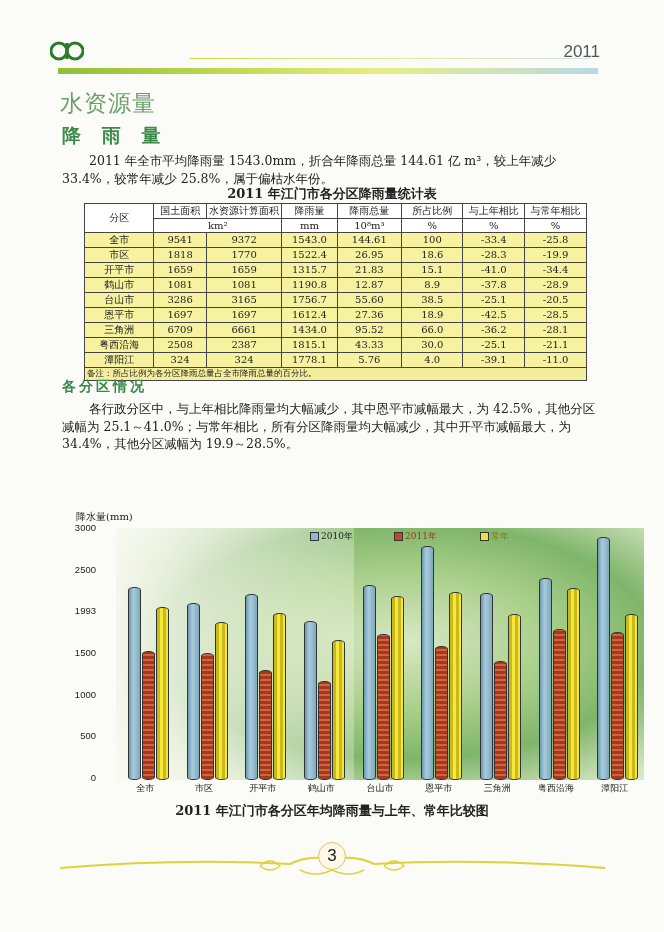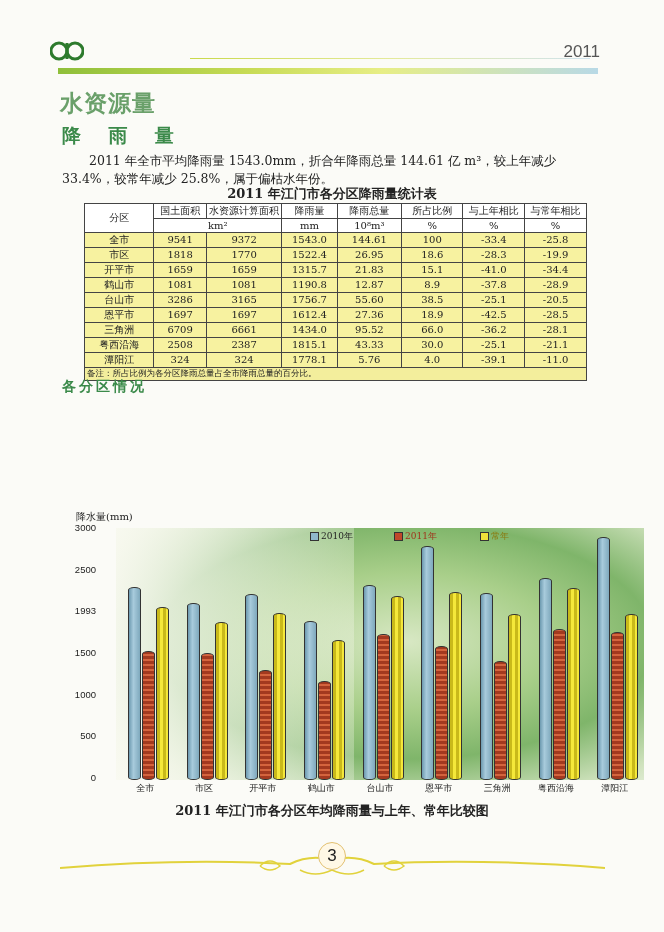--- a/index.html
+++ b/index.html
@@ -3,22 +3,22 @@
 <meta charset="utf-8">
 <style>
   html,body{margin:0;padding:0;}
   body{width:664px;height:932px;background:#fbfbf7;position:relative;overflow:hidden;font-family:"DejaVu Serif",serif;color:#222;}
   .hdr{position:absolute;left:50px;top:40px;width:550px;height:30px;}
   .logo{position:absolute;left:0;top:0;width:34px;height:22px;}
   .hdr-title{position:absolute;left:36px;top:2px;font-size:16px;color:#2d7a2d;font-family:"DejaVu Serif",serif;letter-spacing:1px;}
   .hdr-line{position:absolute;left:140px;top:18px;width:400px;height:1px;background:linear-gradient(90deg,#c9d94a,#e4ea9a,#cfe3ef);}
   .hdr-year{position:absolute;right:0;top:2px;font-size:17px;color:#555;font-family:"Liberation Sans",sans-serif;}
   .hdr-bar{position:absolute;left:58px;top:68px;width:540px;height:6px;background:linear-gradient(90deg,#8fbf3a,#c7db55 35%,#e7ee86 60%,#b8d9e6);}
-  .sec-title{position:absolute;left:60px;top:88px;font-size:23px;font-weight:bold;color:#6aa06a;font-family:"DejaVu Sans",sans-serif;letter-spacing:1px;text-align:right;}
-  .sub-title{position:absolute;left:62px;top:123px;font-size:19px;font-weight:bold;color:#3b8a4a;font-family:Liberation Mono, monospace;letter-spacing:8px;}
+  .sec-title{position:absolute;left:60px;top:88px;font-size:23px;font-weight:normal;color:#6aa06a;font-family:"DejaVu Sans",sans-serif;letter-spacing:1px;text-align:right;}
+  .sub-title{position:absolute;left:62px;top:123px;font-size:19px;font-weight:bold;color:#3b8a4a;font-family:Liberation Serif, serif;letter-spacing:8px;}
   .para{position:absolute;left:62px;width:540px;font-size:12.5px;line-height:17.5px;color:#222;}
   .p1{top:152px;text-indent:27px;}
   .tbl-title{position:absolute;left:0;width:664px;top:185px;text-align:center;font-size:13px;font-weight:bold;}
   table.rt{position:absolute;left:84px;top:203px;width:503px;border-collapse:collapse;font-size:10px;font-family:"DejaVu Serif",serif;}
   table.rt td,table.rt th{border:1px solid #444;padding:0 2px;height:12.5px;text-align:center;font-weight:normal;}
   table.rt thead th{background:#ffffff;}
   table.rt tbody td{background:#f7f2a0;}
   table.rt td.note{text-align:left;font-size:8.5px;background:#f3ee9c;}
   .h2{position:absolute;left:62px;top:378px;font-size:14px;font-weight:bold;color:#3b8a4a;letter-spacing:3px;}
   .p2{top:400px;}
@@ -173,20 +173,21 @@
         <td>-11.0</td>
       </tr>
       <tr>
         <td colspan="8" class="note">备注：所占比例为各分区降雨总量占全市降雨总量的百分比。</td>
       </tr>
     </tbody>
 </table>
 
 <div class="h2">各分区情况</div>
 <div class="para p2">
+  <span class="ind">各行政分区中，与上年相比降雨量均大幅减少，其中恩平市减幅最大，为 42.5%，其他分区减幅为 25.1～41.0%；与常年相比，所有分区降雨量均大幅减少，其中开平市减幅最大，为 34.4%，其他分区减幅为 19.9～28.5%。</span>
 </div>
 
 <div class="chart">
   <div class="ylab">降水量(mm)</div>
   <div id="yticks">
       <div class="yt" style="top: 262px;">0</div>
       <div class="yt" style="top: 220.333px;">500</div>
       <div class="yt" style="top: 178.667px;">1000</div>
       <div class="yt" style="top: 137px;">1500</div>
       <div class="yt" style="top: 95.3333px;">1993</div>

